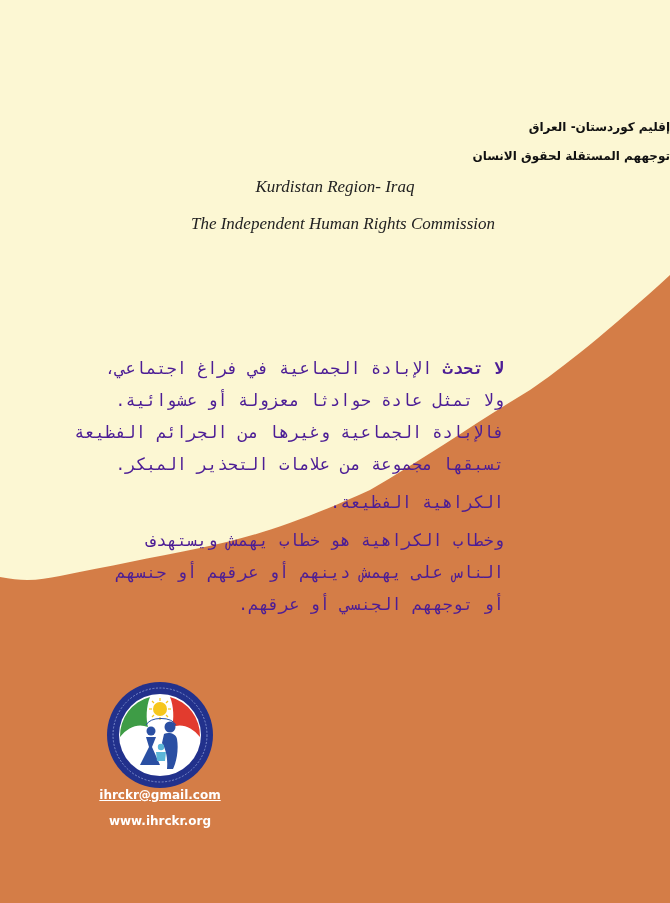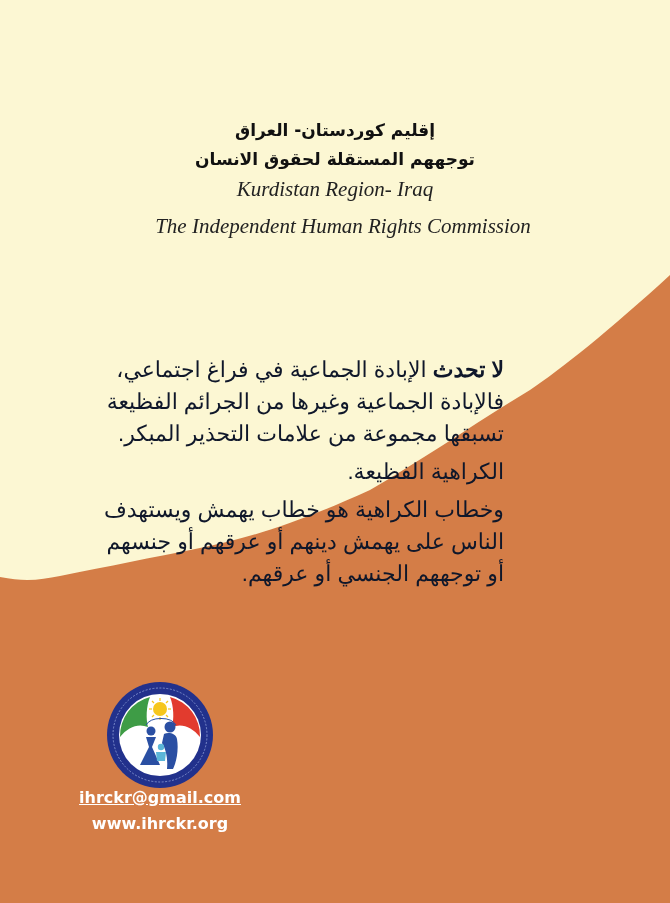--- a/index.html
+++ b/index.html
@@ -1,43 +1,44 @@
 <!DOCTYPE html>
 <html><head>
 <meta charset="utf-8">
 <style>
   html, body { margin:0; padding:0; }
   body { width:670px; height:903px; position:relative; overflow:hidden; background:#D47D47; font-family:"DejaVu Sans", sans-serif; }
   .bg { position:absolute; left:0; top:0; width:670px; height:903px; }
-  .ar-head { position:absolute; left:0; width:670px; text-align:center; direction:rtl; font-family:"DejaVu Sans", sans-serif; font-weight:bold; font-size:17px; color:#111; }
-  .en-head { position:absolute; left:0; width:670px; text-align:center; font-family:"Liberation Serif", serif; font-style:italic; font-size:21px; color:#222; }
-  .body-text { position:absolute; left:172px; width:332px; direction:rtl; text-align:justify; text-align-last:right; font-family:Liberation Sans, sans-serif; font-size:22px; line-height:32px; color:#0f172a; }
+  .ar-head { position:absolute; left:0; width:670px; text-align:right; direction:rtl; font-family:"DejaVu Sans", sans-serif; font-weight:bold; font-size:12px; color:#111; }
+  .en-head { position:absolute; left:0; width:670px; text-align:center; font-family:"Liberation Serif", serif; font-style:italic; font-size:17px; color:#222; }
+  .body-text { position:absolute; left:172px; width:332px; direction:rtl; text-align:justify; text-align-last:right; font-family:Liberation Mono, monospace; font-size:17px; line-height:32px; color:#4c1d95; }
   .para { margin:0 0 6px 0; }
   .line { display:block; white-space:nowrap; text-align:right; }
   .bold { font-weight:bold; }
   .logo { position:absolute; left:106px; top:681px; width:108px; height:108px; }
-  .contact { position:absolute; left:60px; width:200px; text-align:center; color:#fff; font-family:"DejaVu Sans", sans-serif; font-weight:bold; font-size:16px; }
+  .contact { position:absolute; left:60px; width:200px; text-align:center; color:#fff; font-family:"DejaVu Sans", sans-serif; font-weight:bold; font-size:12px; }
   .email { text-decoration:underline; }
 </style>
 </head>
 <body>
 
 <svg class="bg" viewBox="0 0 670 903" xmlns="http://www.w3.org/2000/svg">
   <rect x="0" y="0" width="670" height="903" fill="#D47D47"></rect>
   <path d="M0,0 L670,0 L670,275 C610,330 560,370 530,390 C480,420 430,455 370,490 C300,522 250,538 200,548 C150,558 110,566 60,576 C40,580 25,582 0,577 Z" fill="#FCF7D3"></path>
 </svg>
 
 <div class="ar-head" style="top:120px;">إقليم كوردستان- العراق</div>
 <div class="ar-head" style="top:149px;">توجههم المستقلة لحقوق الانسان</div>
 <div class="en-head" style="top:177px;">Kurdistan Region- Iraq</div>
 <div class="en-head" style="top:214px;padding-left:8px;">The Independent Human Rights Commission</div>
 
 <div class="body-text" style="top:354px;">
   <div class="para">
     <span class="line"><span class="bold">لا تحدث</span><span>  الإبادة الجماعية في فراغ اجتماعي،</span></span>
+    <span class="line">ولا تمثل عادة حوادثا معزولة أو عشوائية.</span>
     <span class="line">فالإبادة الجماعية وغيرها من الجرائم الفظيعة</span>
     <span class="line">تسبقها مجموعة من علامات التحذير المبكر.</span>
   </div>
   <div class="para">
     <span class="line">الكراهية الفظيعة.</span>
   </div>
   <div class="para">
     <span class="line">وخطاب الكراهية هو خطاب يهمش ويستهدف</span>
     <span class="line">الناس على يهمش دينهم أو عرقهم أو جنسهم</span>
     <span class="line">أو توجههم الجنسي أو عرقهم.</span>

